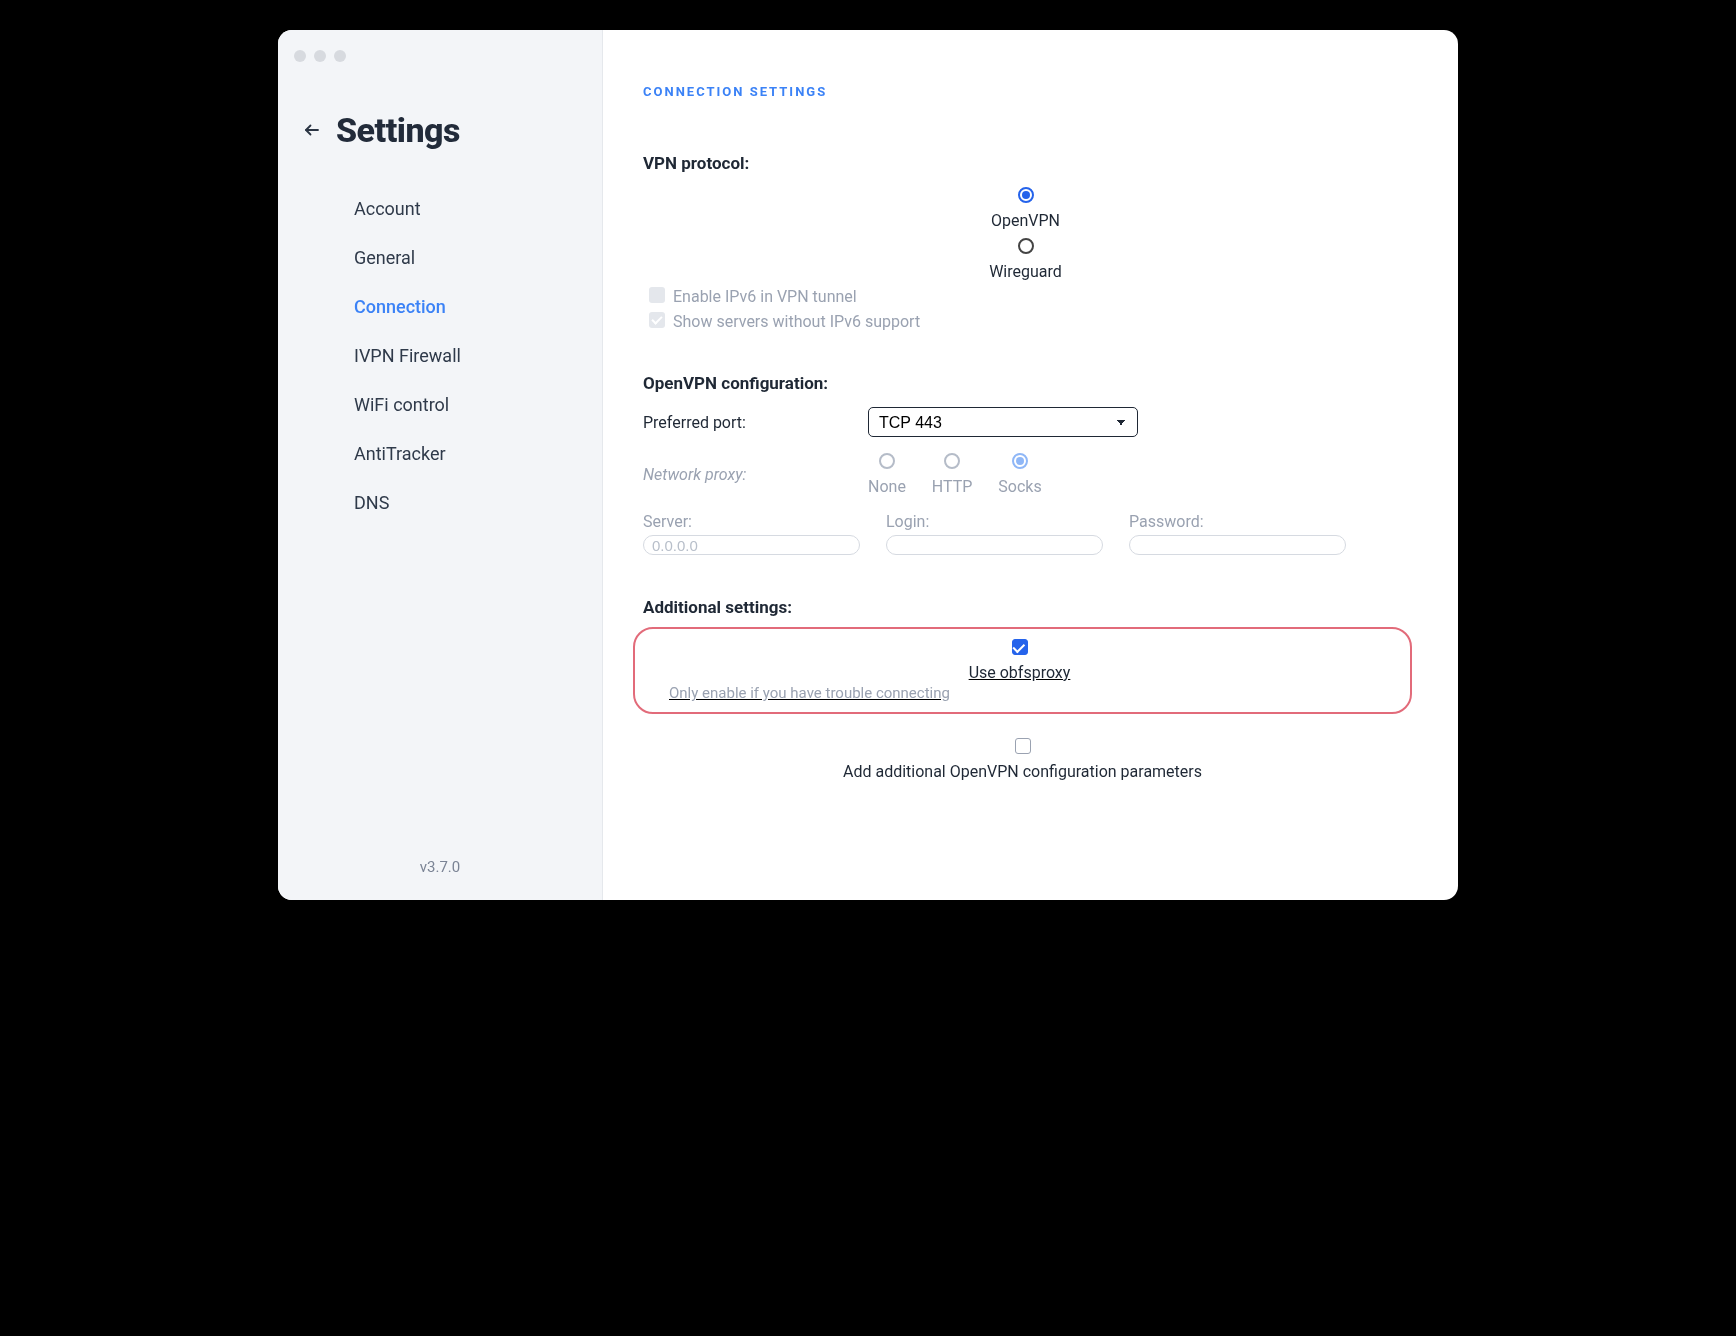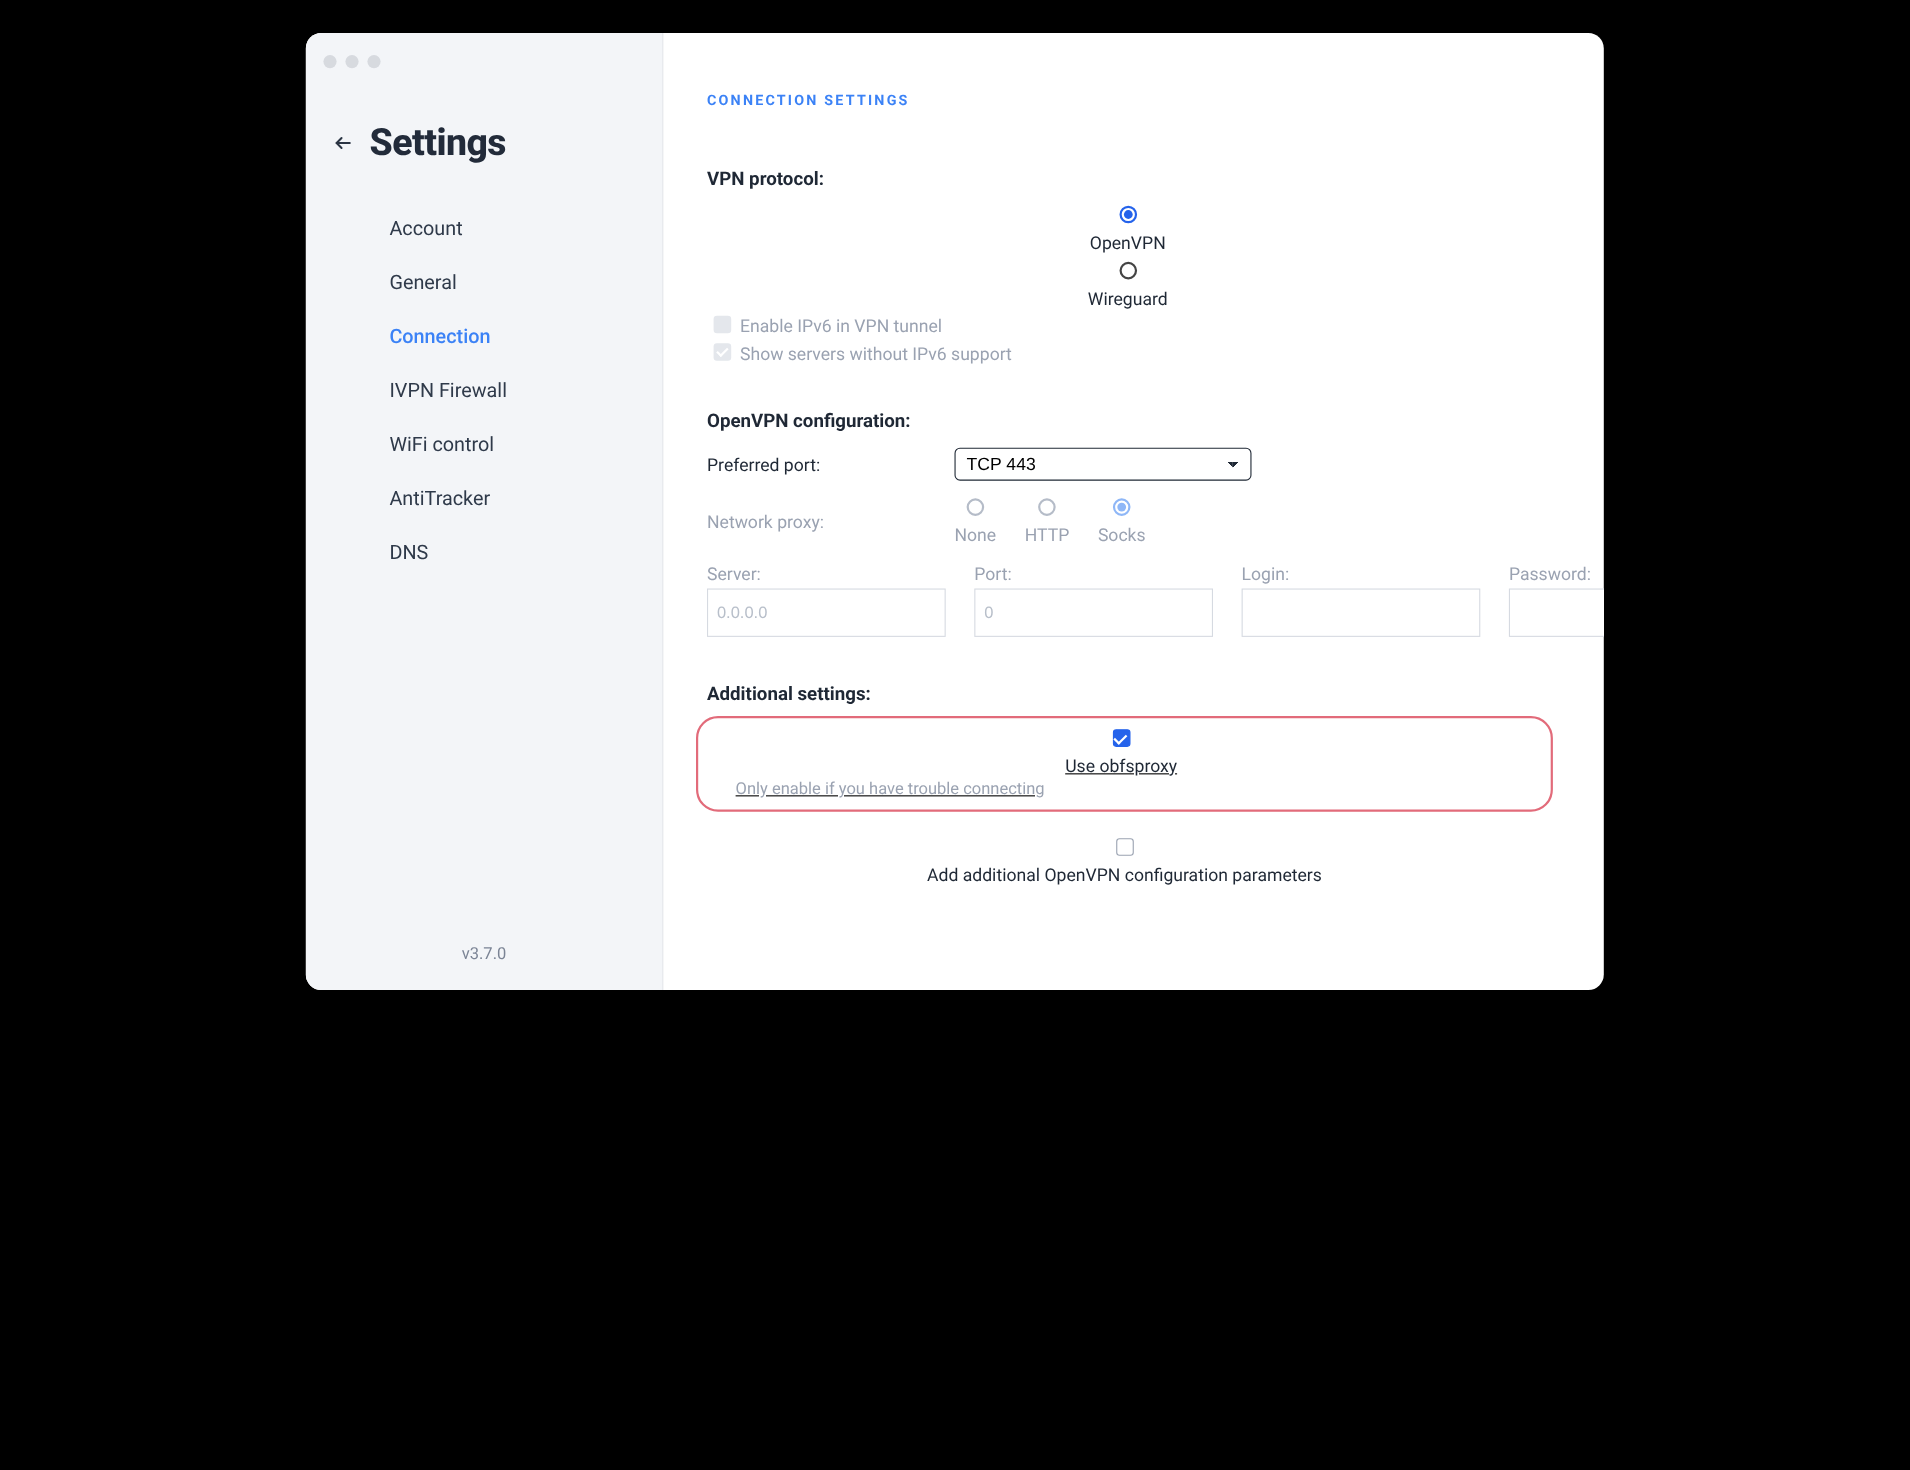--- a/index.html
+++ b/index.html
@@ -131,21 +131,21 @@
     width:16px;height:16px;border-radius:3px;background:#e4e7ec;display:inline-block;
   }
   .disabled-box.checked{position:relative;}
   .disabled-box.checked::after{
     content:"";position:absolute;left:3px;top:4px;width:8px;height:4px;border:2px solid #fff;border-top:none;border-right:none;transform:rotate(-45deg);
   }
   .block { margin-bottom: 42px; }
 
   .form-row { display:flex; align-items:center; margin-bottom:16px; font-size:16px;}
   .form-label { width: 225px; color:#1f2835; }
-  .form-label.mute{ color:#9aa2b1; }
+  .form-label.mute{ color:#9aa2b1;font-style:italic; }
   .select {
     flex: 0 0 270px;
     height: 30px;
     border:1px solid #1f2835;border-radius:5px;
     padding: 0 28px 0 10px;
     font-size:16px;background:#fff;
     appearance:none;
     background-image: linear-gradient(45deg, transparent 50%, #1f2835 50%), linear-gradient(135deg, #1f2835 50%, transparent 50%);
     background-position: calc(100% - 16px) 12px, calc(100% - 11px) 12px;
     background-size: 5px 5px, 5px 5px;
@@ -156,21 +156,21 @@
   .proxy-radios .radio-row{ color:#9aa2b1; }
   .proxy-radios input[type=radio]{ border-color:#b5bcc8; }
   .proxy-radios input[type=radio]::after{ background:#8fb7f7; }
   .proxy-radios input[type=radio].sel{ border-color:#8fb7f7; }
   .proxy-radios input[type=radio].sel:checked::after{background:#8fb7f7;}
 
   .grid4 { display:grid; grid-template-columns: repeat(4, 1fr); gap:26px; margin-top:4px;}
   .field-col { display:flex; flex-direction:column; gap:4px;}
   .field-col .lbl{ color:#9aa2b1; font-size:16px;}
   .field-col input{
-    height:44px;border:1px solid #d6dae1;border-radius:0;padding:0 8px;font-size:15px;color:#9aa2b1;
+    height:20px;border:1px solid #d6dae1;border-radius:14px;padding:0 8px;font-size:15px;color:#9aa2b1;
   }
   .field-col input::placeholder{color:#b8bfca;}
 
   .highlight-box{
     border:2.5px solid #e26b7a;border-radius:20px;
     padding:10px 16px 10px 10px;
     margin:-4px -10px 18px -10px;
     text-decoration:underline;
   }
   .sub-hint{ color:#9aa2b1; font-size:15px; padding-left:24px; margin-top:2px;}
@@ -259,24 +259,20 @@
           </label>
         </div>
       </div>
 
       <div class="grid4">
         <div class="field-col">
           <span class="lbl">Server:</span>
           <input type="text" placeholder="0.0.0.0" style="">
         </div>
         <div class="field-col">
-          <span class="lbl">Port:</span>
-          <input type="text" placeholder="0" style="">
-        </div>
-        <div class="field-col">
           <span class="lbl">Login:</span>
           <input type="text" style="">
         </div>
         <div class="field-col">
           <span class="lbl">Password:</span>
           <input type="password" style="">
         </div>
       </div>
     </div>
 

